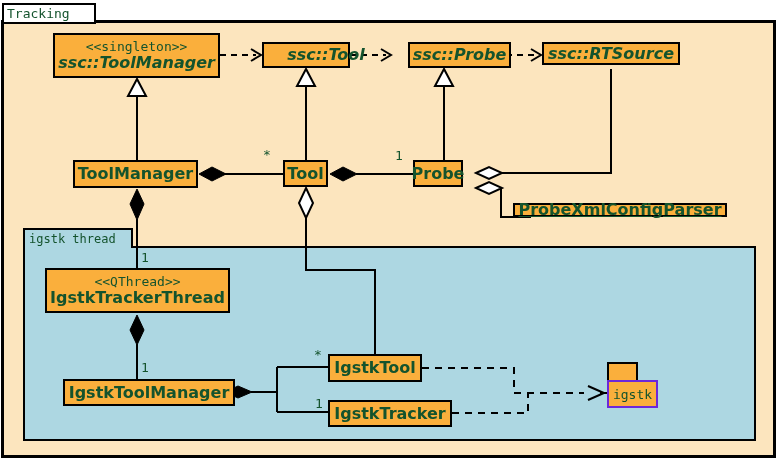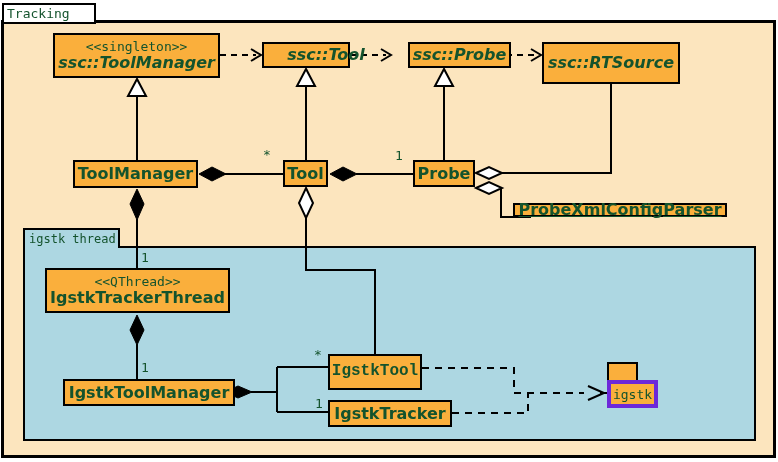--- a/index.html
+++ b/index.html
@@ -17,56 +17,56 @@
     background:#ffffff; border:2px solid #000; box-sizing:border-box;
     font-family:"DejaVu Sans Mono", monospace; font-size:13px;
     display:flex; align-items:center; padding-left:3px;
   }
   
   .thread-body {
     position:absolute; left:23px; top:246px; width:733px; height:195px;
     background:#ADD7E2; border:2px solid #000; box-sizing:border-box;
   }
   .thread-tab {
-    position:absolute; left:23px; top:228px; width:97px; height:20px;
+    position:absolute; left:23px; top:228px; width:110px; height:20px;
     background:#ADD7E2; border:2px solid #000; border-bottom:none; box-sizing:border-box;
     font-family:"DejaVu Sans Mono", monospace; font-size:12px;
     display:flex; align-items:center; padding-left:4px;
   }
   svg.connectors { position:absolute; left:0; top:0; width:778px; height:462px; }
   
   .box {
     position:absolute; background:#FAAF3C; border:2px solid #000; box-sizing:border-box;
     display:flex; flex-direction:column; align-items:center; justify-content:center;
     font-weight:bold; font-size:16px; line-height:1.1; white-space:nowrap;
   }
   .box .stereo {
     font-family:"DejaVu Sans Mono", monospace; font-weight:normal; font-size:13px;
   }
   .box.abstract .name { font-style:italic; }
   .b-ssc-toolmanager { left:53px;  top:33px;  width:167px; height:45px; }
   .b-ssc-tool        { left:262px; top:42px;  width:88px;  height:26px;padding-left:40px; }
   .b-ssc-probe       { left:392px; top:42px;  width:103px; height:26px;margin-left:16px; }
-  .b-ssc-rtsource    { left:542px; top:42px;  width:138px; height:42px; }
+  .b-ssc-rtsource    { left:542px; top:42px;  width:138px; height:23px; }
   .b-toolmanager     { left:73px;  top:160px; width:125px; height:28px; }
   .b-tool            { left:283px; top:160px; width:45px;  height:27px; }
-  .b-probe           { left:413px; top:160px; width:62px;  height:27px; }
+  .b-probe           { left:413px; top:160px; width:50px;  height:27px; }
   .b-probexml        { left:513px; top:203px; width:214px; height:14px;text-decoration:underline; }
   .b-igstktrackerthread { left:45px; top:268px; width:185px; height:45px; }
   .b-igstktoolmanager   { left:51px; top:379px; width:172px; height:27px;margin-left:12px; }
-  .b-igstktool          { left:328px; top:354px; width:94px; height:36px;font-family:Liberation Mono, monospace; }
+  .b-igstktool          { left:328px; top:354px; width:94px; height:28px; }
   .b-igstktracker       { left:328px; top:400px; width:124px; height:27px; }
   
   .folder-tab {
     position:absolute; left:607px; top:362px; width:31px; height:20px;
     background:#FAAF3C; border:2px solid #000; box-sizing:border-box;
   }
   .folder-body {
     position:absolute; left:607px; top:380px; width:51px; height:28px;
-    background:#FAAF3C; border:4px solid #6d28d9; box-sizing:border-box;
+    background:#FAAF3C; border:2px solid #6d28d9; box-sizing:border-box;
     display:flex; align-items:center; justify-content:center;
     font-family:"DejaVu Sans Mono", monospace; font-size:13px;
   }
   
   .mult {
     position:absolute; font-family:"DejaVu Sans Mono", monospace; font-size:13px;
   }
   .m-tool            { left:263px; top:147px; }
   .m-probe           { left:395px; top:148px; }
   .m-trackerthread   { left:141px; top:250px; }

